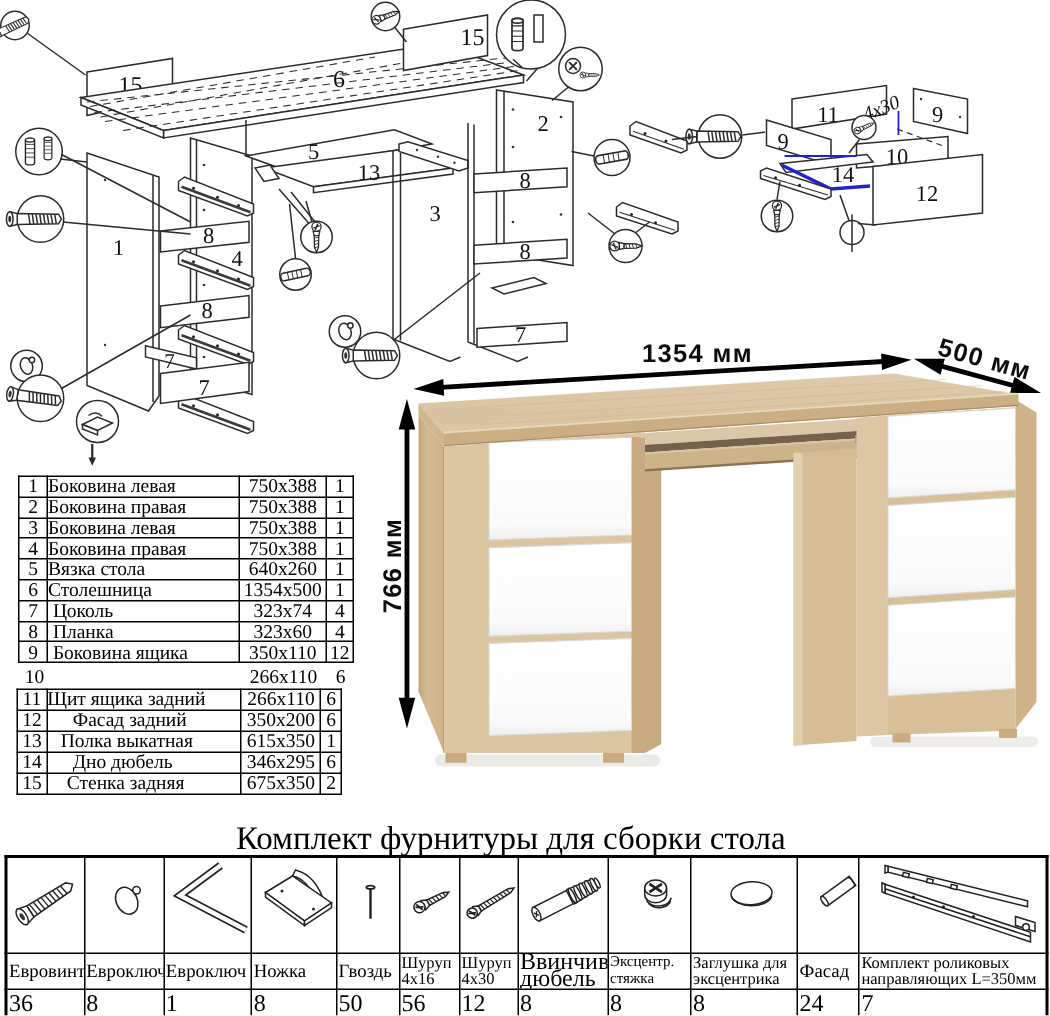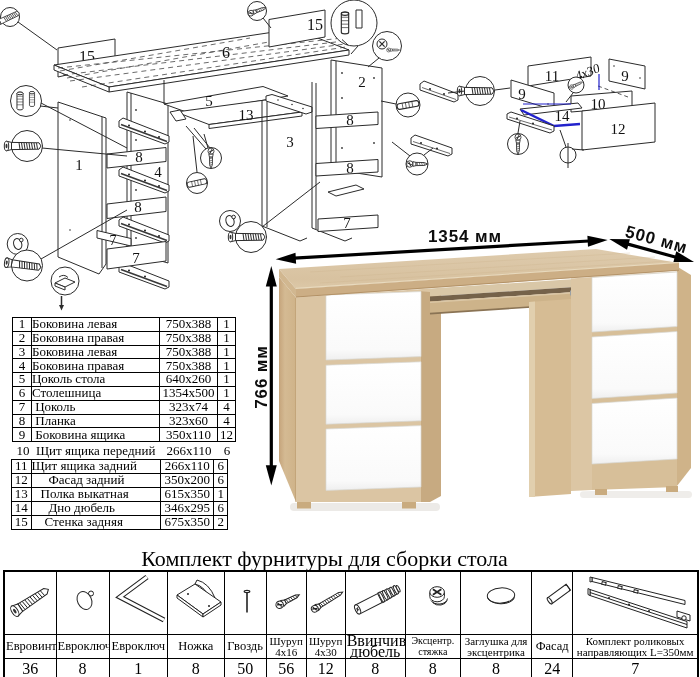--- a/index.html
+++ b/index.html
@@ -4,21 +4,21 @@
 html,body{margin:0;padding:0;background:#fff;}
 #page{position:relative;width:700px;height:677px;overflow:hidden;background:#fff;
   font-family:"Liberation Serif",serif;color:#000;}
 .abs{position:absolute;}
 table{border-collapse:collapse;table-layout:fixed;}
 td{border:1px solid #000;overflow:hidden;white-space:nowrap;}
 #t1 td,#t2 td{font-size:13px;line-height:12.5px;padding:0;}
 .num{text-align:center;}
 .nm{padding-left:5px;}
 #row10{font-size:13px;}
-#hw td{text-align:center;}
+#hw td{}
 </style></head>
 <body>
 <div id="page">
 
 <svg class="abs" id="diag" style="left:0;top:0" width="700" height="332" viewBox="0 0 700 332" fill="none" stroke="#2b2b2b" stroke-width="1">
 <defs>
 <g id="scrEuro">
  <path d="M-15.5,-3.6 L12,-3.2 L14,0 L12,3.2 L-15.5,3.6 z" fill="#fff"></path>
  <path d="M-8,-3.4 L-7,3.4 M-5.5,-3.4 L-4.5,3.4 M-3,-3.3 L-2,3.3 M-0.5,-3.2 L0.5,3.2 M2,-3.2 L3,3.2 M4.5,-3.1 L5.5,3.1 M7,-3 L8,3 M9.5,-2.9 L10.5,2.9" stroke-width="1"></path>
  <path d="M-15.5,-3.6 L-15.5,3.6" stroke-width="0.8"></path>
@@ -425,21 +425,21 @@
           <td class="num">1</td>
         </tr>
 <tr style="height:13.8px">
           <td class="num">4</td>
           <td class="nm">Боковина правая</td>
           <td class="num">750х388</td>
           <td class="num">1</td>
         </tr>
 <tr style="height:13.8px">
           <td class="num">5</td>
-          <td class="nm">Цоколь стола</td>
+          <td class="nm">Вязка стола</td>
           <td class="num">640х260</td>
           <td class="num">1</td>
         </tr>
 <tr style="height:13.8px">
           <td class="num">6</td>
           <td class="nm">Столешница</td>
           <td class="num">1354х500</td>
           <td class="num">1</td>
         </tr>
 <tr style="height:13.8px">
@@ -458,21 +458,20 @@
           <td class="num">9</td>
           <td class="nm">&nbsp;Боковина ящика</td>
           <td class="num">350х110</td>
           <td class="num">12</td>
         </tr>
 </tbody>
     </table>
 
 <div class="abs" id="row10" style="left:12px;top:443px;width:223px;height:15px;">
 <span style="position:absolute;left:1px;width:20px;text-align:center;">10</span>
-<span style="position:absolute;left:24px;">Щит ящика передний</span>
 <span style="position:absolute;left:148px;width:58px;text-align:center;">266х110</span>
 <span style="position:absolute;left:206px;width:18px;text-align:center;">6</span>
 </div>
 
 <table class="abs" id="t2" style="left:11px;top:458.5px;width:216px;border:1.5px solid #000;">
 <colgroup>
         <col style="width:19.5px">
         <col style="width:129.7px">
         <col style="width:53.2px">
         <col style="width:13.6px">
@@ -616,21 +615,21 @@
 
 <g fill="#000">
 <line x1="21.3" y1="59" x2="21.3" y2="242" stroke="#000" stroke-width="3.2"></line>
 <polygon points="21.3,41 15.8,61.4 26.8,61.4"></polygon>
 <polygon points="21.3,260.6 15.8,240.2 26.8,240.2"></polygon>
 </g>
 
 <text x="17" y="152" font-family="Liberation Sans, sans-serif" font-size="17" letter-spacing="0.9" font-weight="bold" text-anchor="middle" fill="#0d0d0d" transform="rotate(-90 17 152)">766 мм</text>
 </svg>
 
-<div class="abs" style="left:0;top:546px;width:649px;text-align:center;font-size:22px;">Комплект фурнитуры для сборки стола</div>
+<div class="abs" style="left:16px;top:546px;width:649px;text-align:center;font-size:22px;">Комплект фурнитуры для сборки стола</div>
 
 <table class="abs" id="hw" style="left:3px;top:570px;width:696px;border:2px solid #000;">
 <colgroup>
         <col style="width:52px">
         <col style="width:53px">
         <col style="width:58.5px">
         <col style="width:56.5px">
         <col style="width:42px">
         <col style="width:40px">
         <col style="width:39px">

